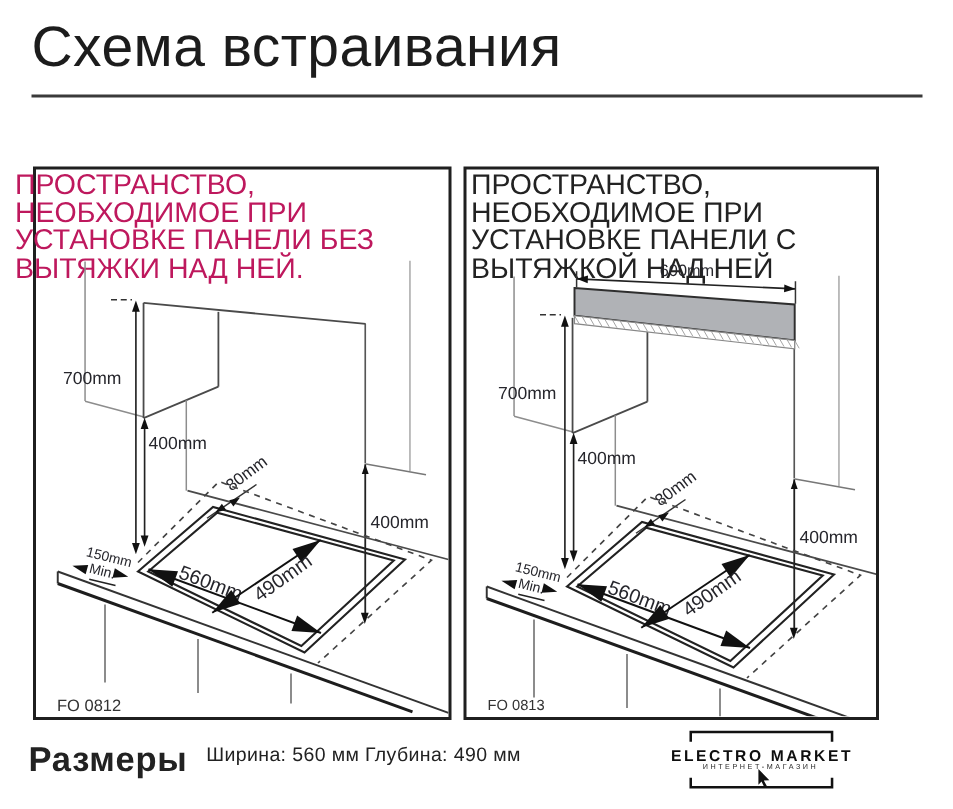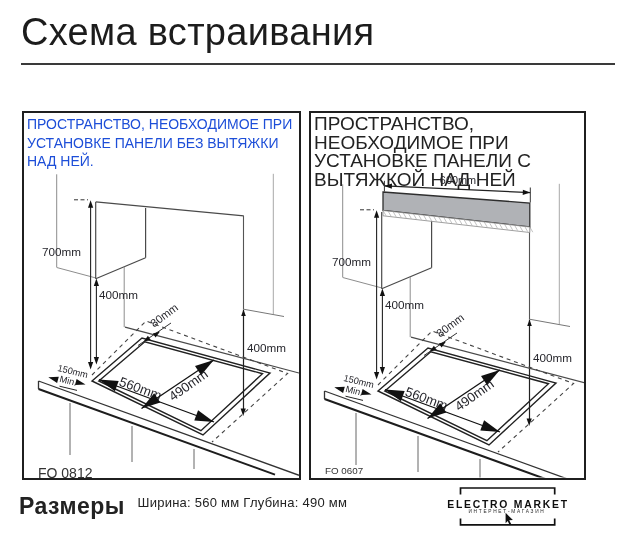--- a/index.html
+++ b/index.html
@@ -6,29 +6,29 @@
 .abs{position:absolute;}
 </style></head>
 <body>
 
 <div class="abs" style="left:21px;top:11px;font-size:38px;color:#1c1c1c;letter-spacing:0.3px;">Схема встраивания</div>
 
 <div class="abs" style="left:21px;top:63px;width:594px;height:2px;background:#3a3a3a;"></div>
 
 <div class="abs" style="left:22px;top:111px;width:279px;height:368.5px;border:2px solid #1f1f1f;box-sizing:border-box;"></div>
 
-<div class="abs" style="left:27px;top:115px;width:276px;font-size:14px;line-height:18.66px;color:#1d4ed8;">ПРОСТРАНСТВО, НЕОБХОДИМОЕ ПРИ УСТАНОВКЕ ПАНЕЛИ БЕЗ ВЫТЯЖКИ НАД НЕЙ.</div>
-
-<div class="abs" style="left:38px;top:464.5px;font-size:14px;color:#333;">FO 0812</div>
+<div class="abs" style="left:10px;top:115px;width:276px;font-size:19px;line-height:18.66px;color:#be185d;">ПРОСТРАНСТВО, НЕОБХОДИМОЕ ПРИ УСТАНОВКЕ ПАНЕЛИ БЕЗ ВЫТЯЖКИ НАД НЕЙ.</div>
+
+<div class="abs" style="left:38px;top:464.5px;font-size:11px;color:#333;">FO 0812</div>
 
 <div class="abs" style="left:309px;top:111px;width:277px;height:368.5px;border:2px solid #1f1f1f;box-sizing:border-box;"></div>
 
 <div class="abs" style="left:314px;top:115px;width:274px;font-size:19px;line-height:18.66px;color:#222;">ПРОСТРАНСТВО, НЕОБХОДИМОЕ ПРИ УСТАНОВКЕ ПАНЕЛИ С ВЫТЯЖКОЙ НАД НЕЙ</div>
 
-<div class="abs" style="left:325px;top:464.5px;font-size:9.8px;color:#333;">FO 0607</div>
+<div class="abs" style="left:325px;top:464.5px;font-size:9.8px;color:#333;">FO 0813</div>
 
 <svg class="abs" style="left:0;top:0;" width="635" height="539" viewBox="0 0 635 539" font-family="Liberation Sans,sans-serif">
 <defs>
 <clipPath id="cpl">
         <rect x="24" y="113" width="275" height="364.5"></rect>
       </clipPath>
 <clipPath id="cpr">
         <rect x="311" y="113" width="273" height="364.5"></rect>
       </clipPath>
 </defs>

